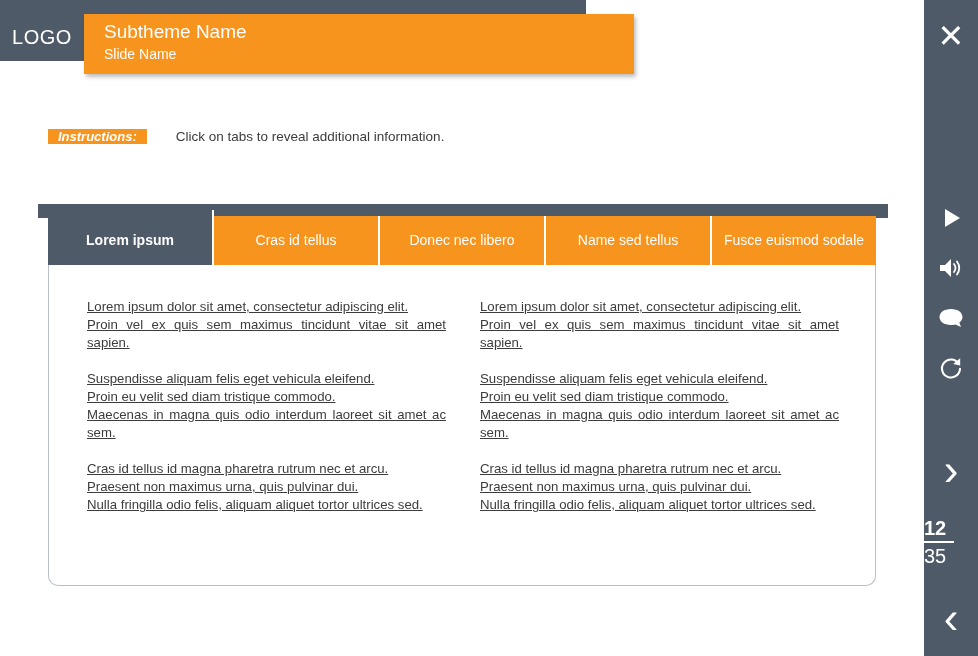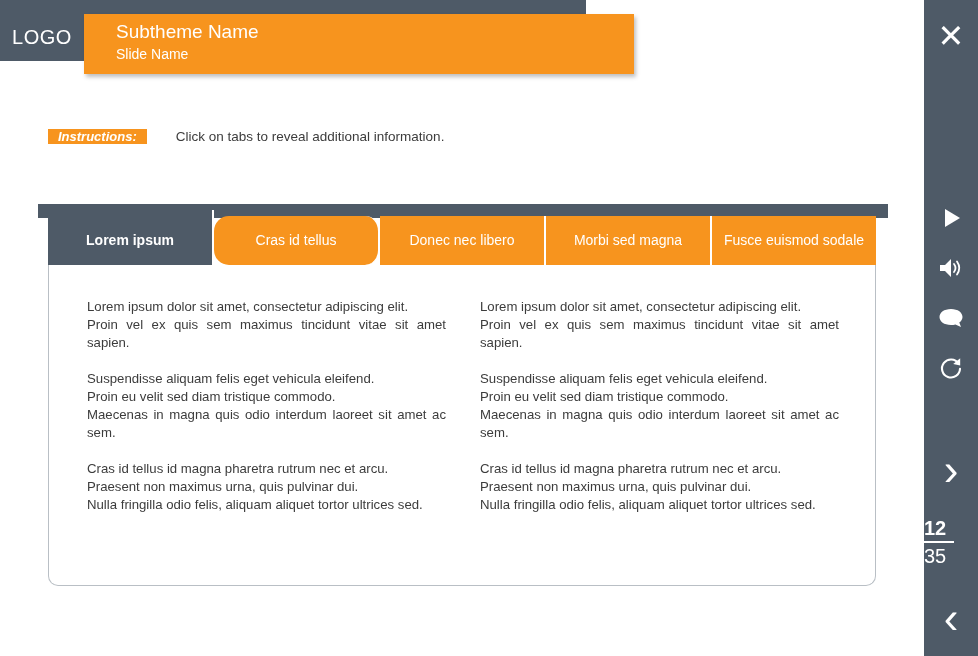--- a/index.html
+++ b/index.html
@@ -35,21 +35,21 @@
     font-size: 20px;
     letter-spacing: 0.5px;
     text-align: center;
   }
   .title-bar {
     position: absolute;
     left: 84px; top: 14px;
     width: 550px; height: 60px;
     background: #f7941e;
     box-shadow: 2px 3px 4px rgba(0,0,0,0.25);
-    padding: 6px 0 0 32px;
+    padding: 6px 0 0 20px;
     color: #ffffff;
   }
   .title-bar .subtheme {
     font-size: 19px;
     line-height: 24px;
     font-weight: normal;
   }
   .title-bar .slidename {
     font-size: 14px;
     line-height: 20px;
@@ -110,21 +110,21 @@
   .tab.active {
     background: #4e5a67;
     font-weight: bold;
     height: 60px;
     margin-top: -6px;
     align-items: center;
   }
   .tab.inactive { background: #f7941e; }
 
   .tab-0 { width: 166px; }
-  .tab-1 { width: 166px; border-radius: 15px; }
+  .tab-1 { width: 166px; }
   .tab-2 { width: 166px; }
   .tab-3 { width: 166px; }
   .tab-4 { width: 164px; }
 
   .content-card {
     position: absolute;
     left: 48px; top: 265px;
     width: 828px; height: 321px;
     background: #ffffff;
     border: 1px solid #b9bfc5;
@@ -140,21 +140,21 @@
   }
   .col {
     width: 359px;
     font-size: 13.2px;
     line-height: 18px;
     color: #3c3c3c;
     text-align: justify;
   }
   .col p { margin: 0 0 18px 0; }
   .col p:last-child { margin-bottom: 0; }
-  .col .line { display: block; }
+  .col .line { display: block; text-decoration: underline; }
 
   
   .rail {
     position: absolute;
     right: 0; top: 0;
     width: 54px; height: 656px;
     background: #4e5a67;
   }
   .rail-btn {
     position: absolute;
@@ -224,21 +224,21 @@
     <div class="tab tab-0 active">
       <span>Lorem ipsum</span>
     </div>
     <div class="tab tab-1 inactive">
       <span>Cras id tellus</span>
     </div>
     <div class="tab tab-2 inactive">
       <span>Donec nec libero</span>
     </div>
     <div class="tab tab-3 inactive">
-      <span>Morbi sed magna</span>
+      <span>Name sed tellus</span>
     </div>
     <div class="tab tab-4 inactive">
       <span>Fusce euismod sodale</span>
     </div>
   </div>
 
   <div class="content-card">
     <div class="content-cols">
 
       <div class="col">

